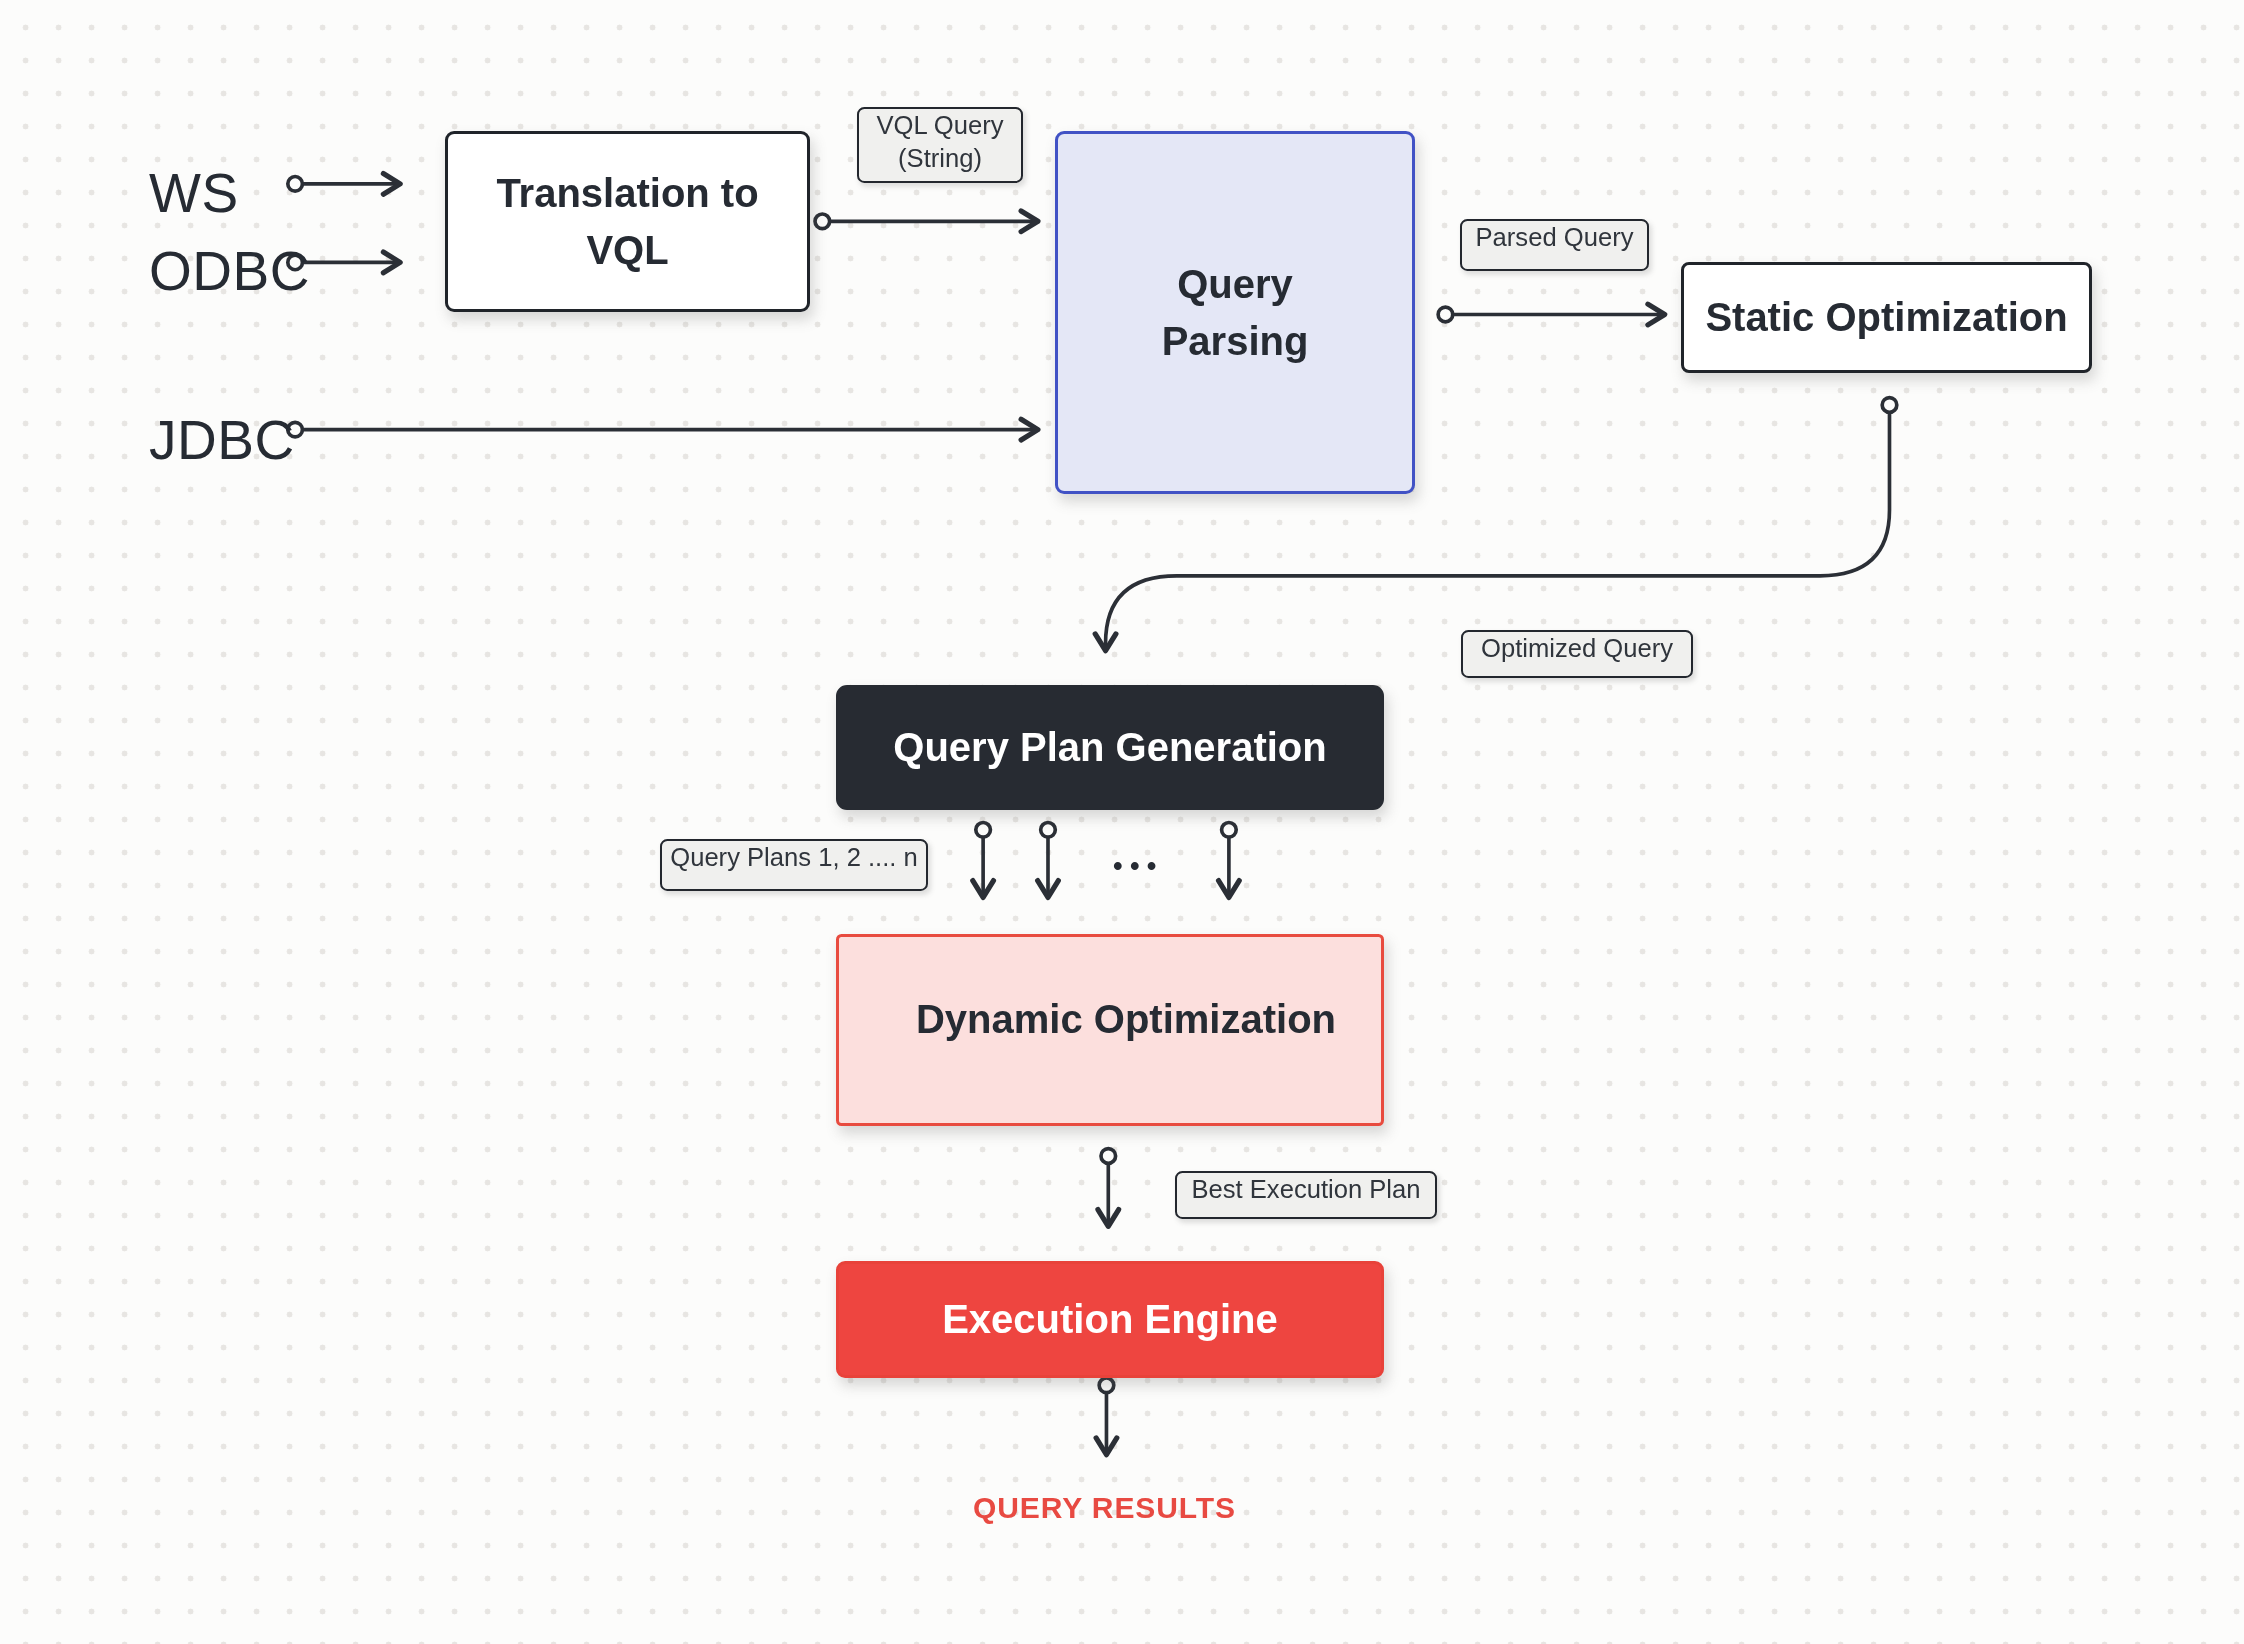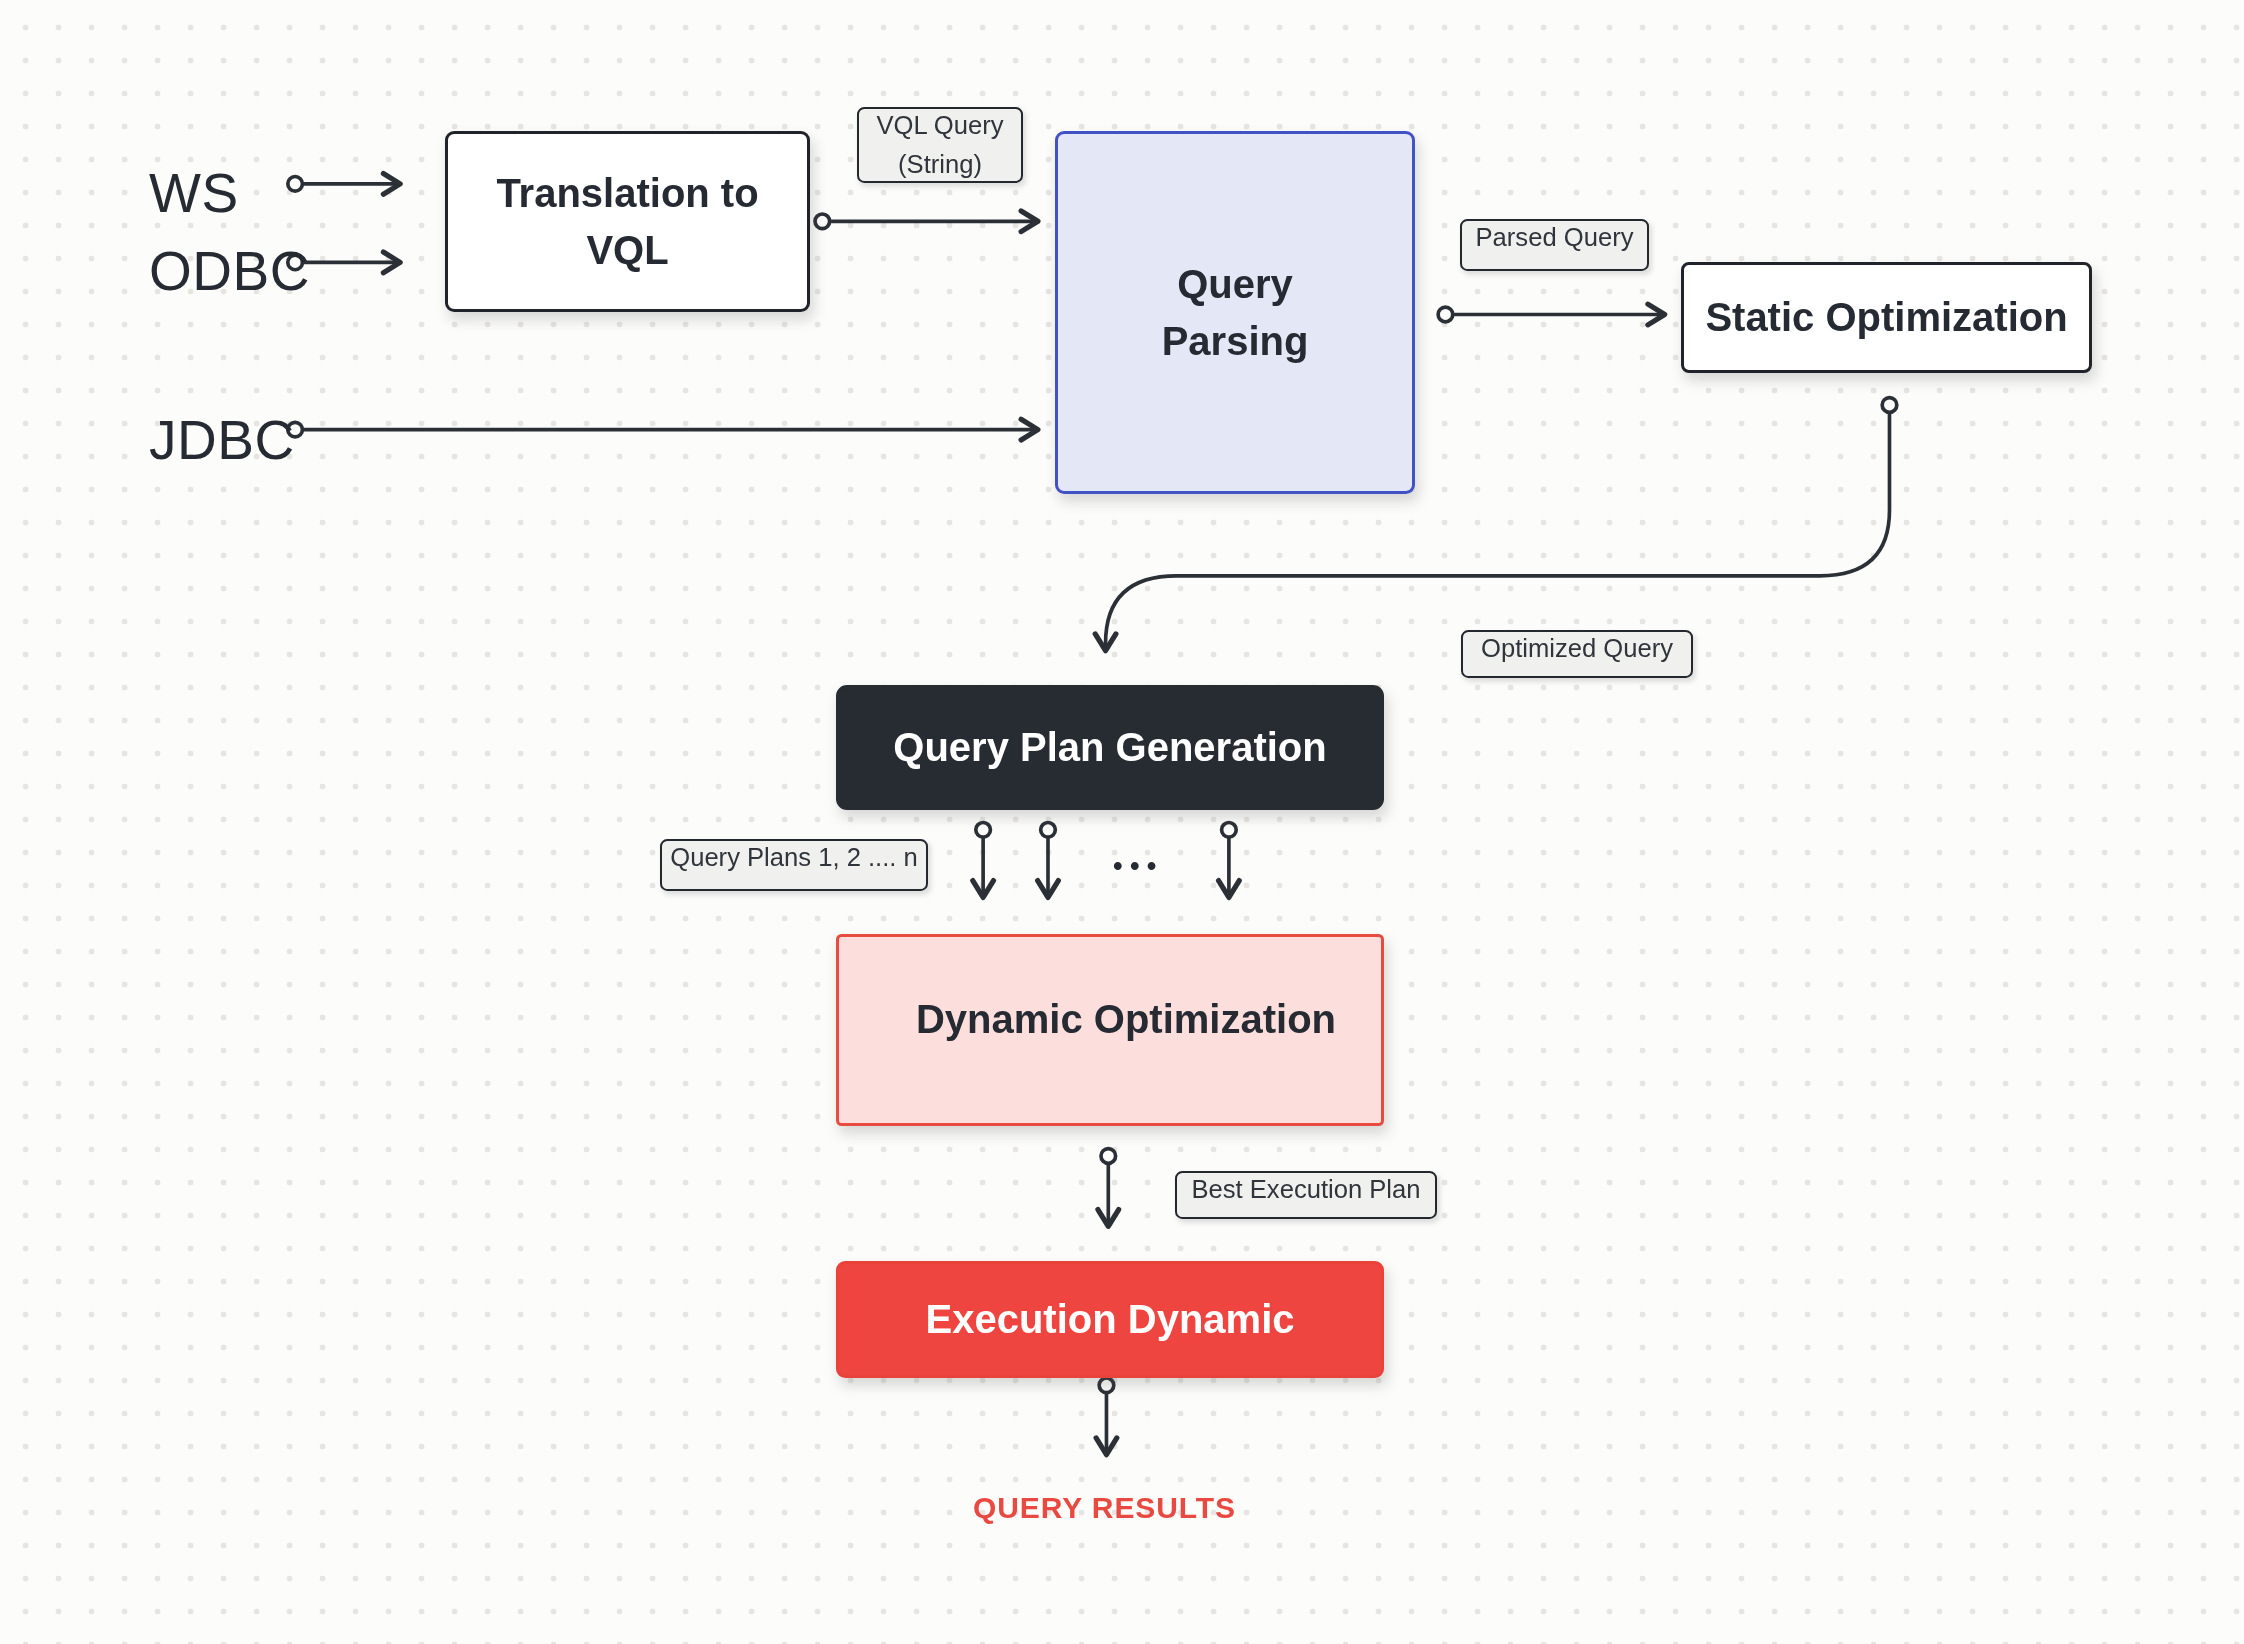--- a/index.html
+++ b/index.html
@@ -17,21 +17,21 @@
 
   .node{display:flex;flex-direction:column;align-items:center;justify-content:center;
         text-align:center;font-weight:700;font-size:40px;line-height:57px;
         border-radius:9.1px;box-shadow:3.7px 7.3px 12.8px rgba(90,90,90,.22);}
   .node-white{background:#ffffff;border:3.7px solid #20242a;color:#262b33;}
   .node-lavender{background:#e4e7f6;border:3.7px solid #4152c5;color:#262b33;}
   .node-dark{background:#272b32;border:3.7px solid #272b32;color:#ffffff;border-radius:11px;}
   .node-pink{background:#fcdfdd;border:3.7px solid #e84b3f;color:#262b33;border-radius:5.5px;padding-left:32px;}
   .node-red{background:#ee4540;border:3.7px solid #e8423a;color:#ffffff;}
 
-  .tag{display:flex;flex-direction:column;align-items:center;justify-content:space-between;
+  .tag{display:flex;flex-direction:column;align-items:center;justify-content:flex-start;
        text-align:center;background:#f0f0ee;border:2.7px solid #23272e;border-radius:7.3px;
        font-size:25.6px;font-weight:500;line-height:33px;color:#30353c;
        box-shadow:2.7px 3.7px 5.5px rgba(90,90,90,.18);}
 
   .results{font-size:30px;font-weight:700;letter-spacing:0.9px;color:#e84a42;
            width:567px;text-align:center;}
   .dots{font-size:27.4px;font-weight:700;color:#262b33;letter-spacing:7.3px;}
 </style>
 </head>
 <body>
@@ -119,21 +119,21 @@
 
   <div class="abs node node-dark" style="left:836px;top:685px;width:548px;height:125px;">
     <span>Query Plan Generation</span>
   </div>
 
   <div class="abs node node-pink" style="left:836px;top:934px;width:548px;height:192px;align-items:center;">
     <span style="position:relative;top:-11px;">Dynamic Optimization</span>
   </div>
 
   <div class="abs node node-red" style="left:836px;top:1261px;width:548px;height:117px;">
-    <span>Execution Dynamic</span>
+    <span>Execution Engine</span>
   </div>
 
   <div class="abs tag" style="left:857px;top:107px;width:166px;height:76px;">
     <span>VQL Query</span>
     <span>(String)</span>
   </div>
 
   <div class="abs tag" style="left:1460px;top:219px;width:189px;height:52px;">
     <span>Parsed Query</span>
   </div>

